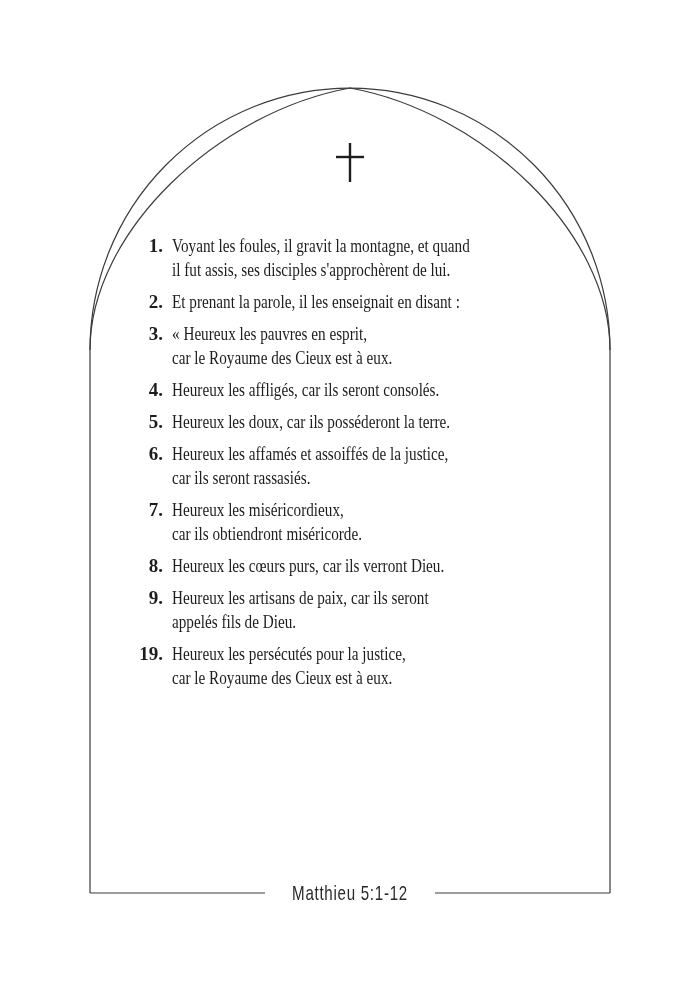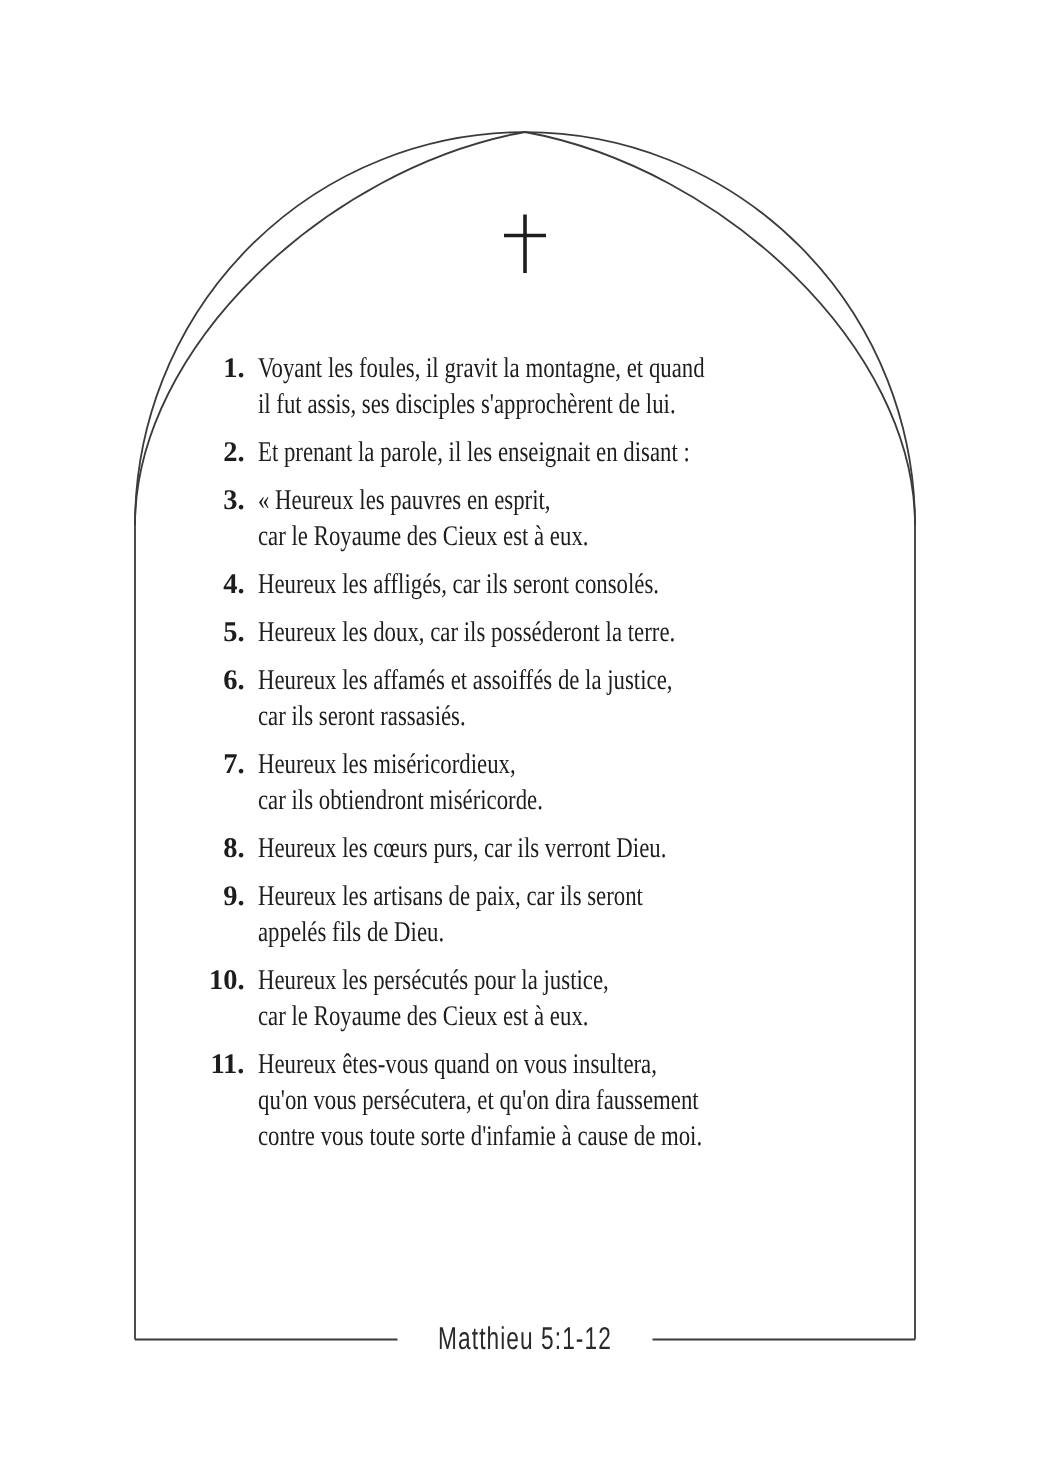--- a/index.html
+++ b/index.html
@@ -138,29 +138,23 @@
       <span class="vtext">Heureux les cœurs purs, car ils verront Dieu.</span>
     </div>
 
     <div class="verse">
       <span class="vnum">9.</span>
       <span class="vtext">Heureux les artisans de paix, car ils seront
 appelés fils de Dieu.</span>
     </div>
 
     <div class="verse">
-      <span class="vnum">10.</span>
+      <span class="vnum">19.</span>
       <span class="vtext">Heureux les persécutés pour la justice,
 car le Royaume des Cieux est à eux.</span>
     </div>
 
-    <div class="verse">
-      <span class="vnum">11.</span>
-      <span class="vtext">Heureux êtes-vous quand on vous insultera,
-qu'on vous persécutera, et qu'on dira faussement
-contre vous toute sorte d'infamie à cause de moi.</span>
-    </div>
 
   </div>
 
   <div class="reference">Matthieu 5:1-12</div>
 
 </div>
 
 </body></html>

